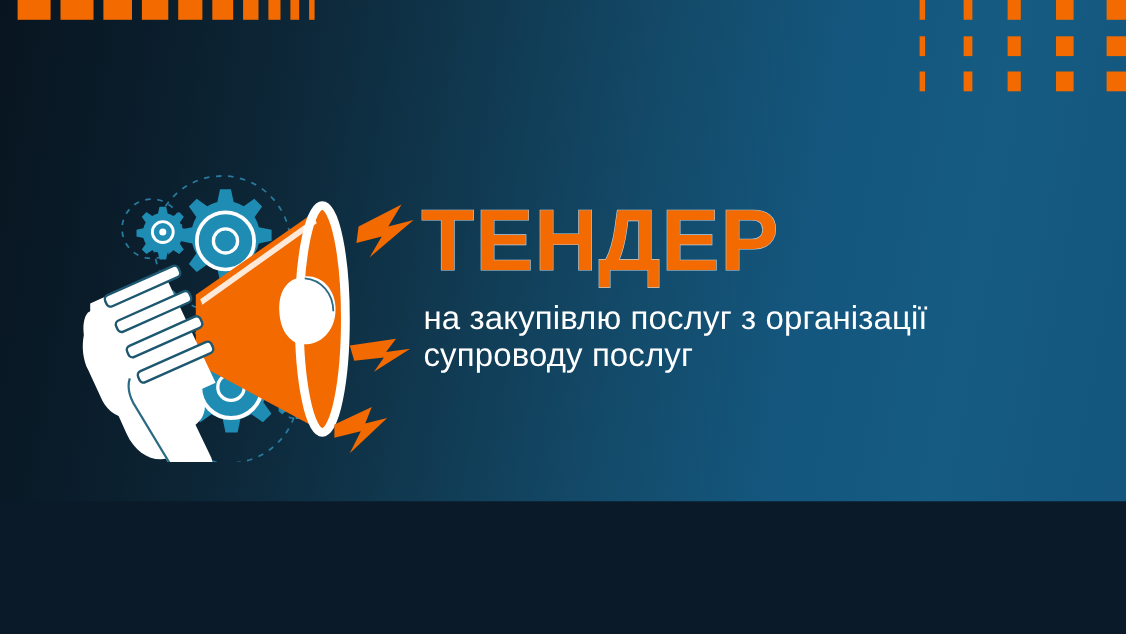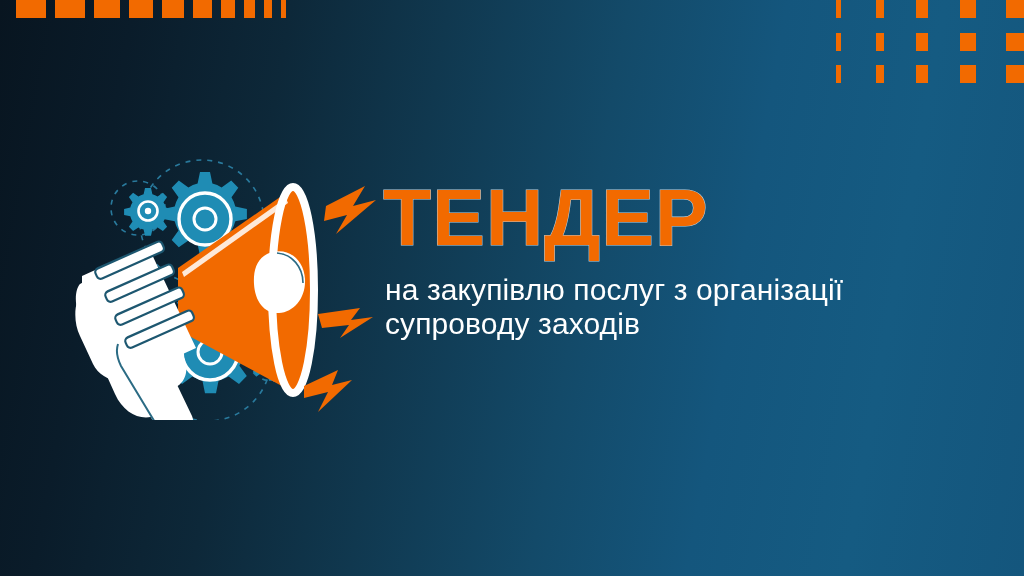--- a/index.html
+++ b/index.html
@@ -3,21 +3,21 @@
 <meta charset="utf-8">
 <style>
   html, body {
     margin: 0;
     padding: 0;
     background: #0a1a28;
   }
   #slide {
     position: relative;
     width: 1024px;
-    height: 576px;
+    height: 456px;
     overflow: hidden;
     font-family: "Liberation Sans", sans-serif;
     background: linear-gradient(100deg,
         #081520 0%,
         #0a1c2a 12%,
         #0d2839 26%,
         #10384f 40%,
         #134a69 56%,
         #14567d 70%,
         #155b82 84%,
@@ -207,17 +207,17 @@
         <path d="M244 256 L278 240 L272 255 L292 250 L258 282 L268 262 L244 268 Z"></path>
       </g>
 
     </svg>
   </div>
 
   <div class="text-block">
     <div class="headline">ТЕНДЕР</div>
     <div class="subtitle">
       <span>на закупівлю послуг з організації</span>
-      <span>супроводу заходів</span>
+      <span>супроводу послуг</span>
     </div>
   </div>
 
 </div>
 
 </body></html>

